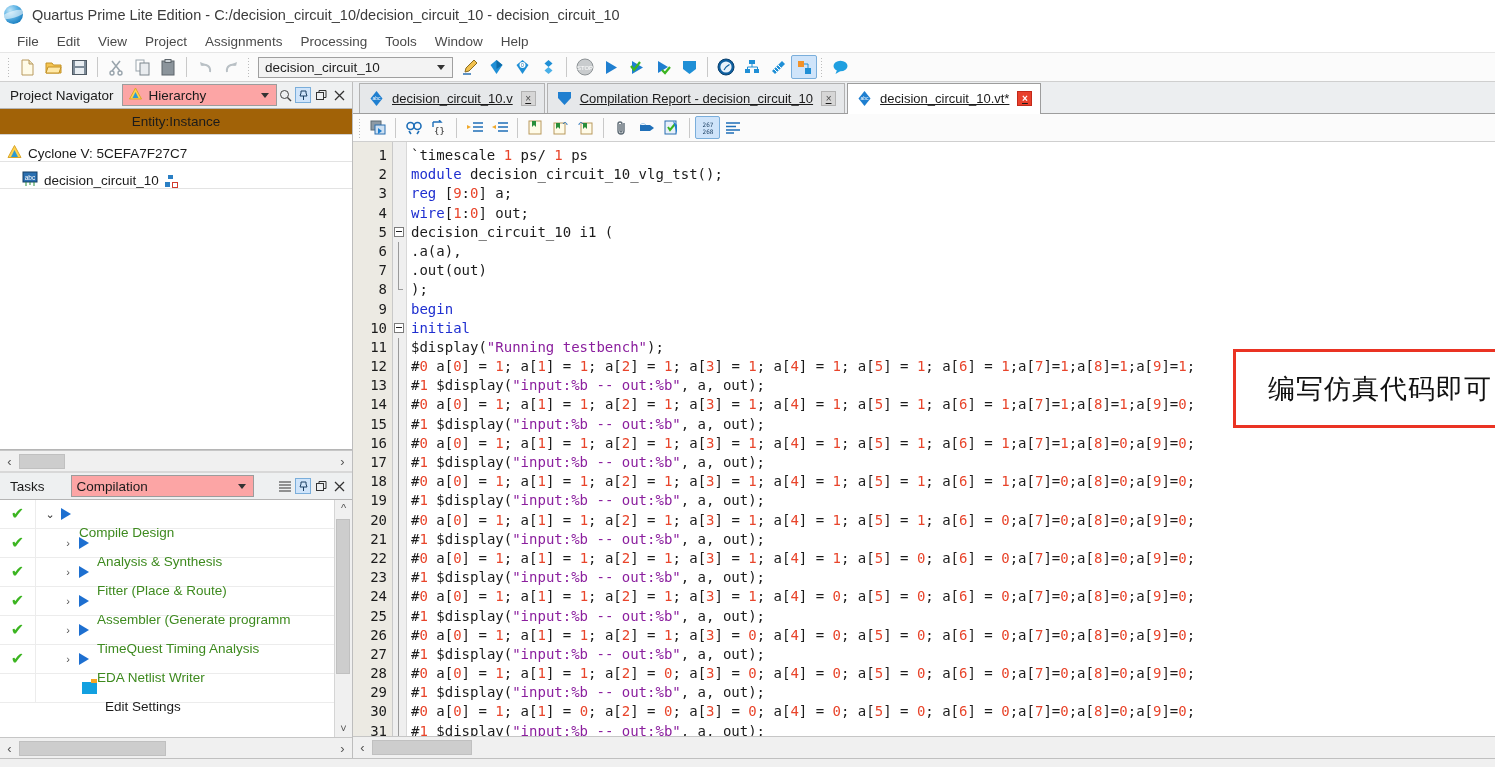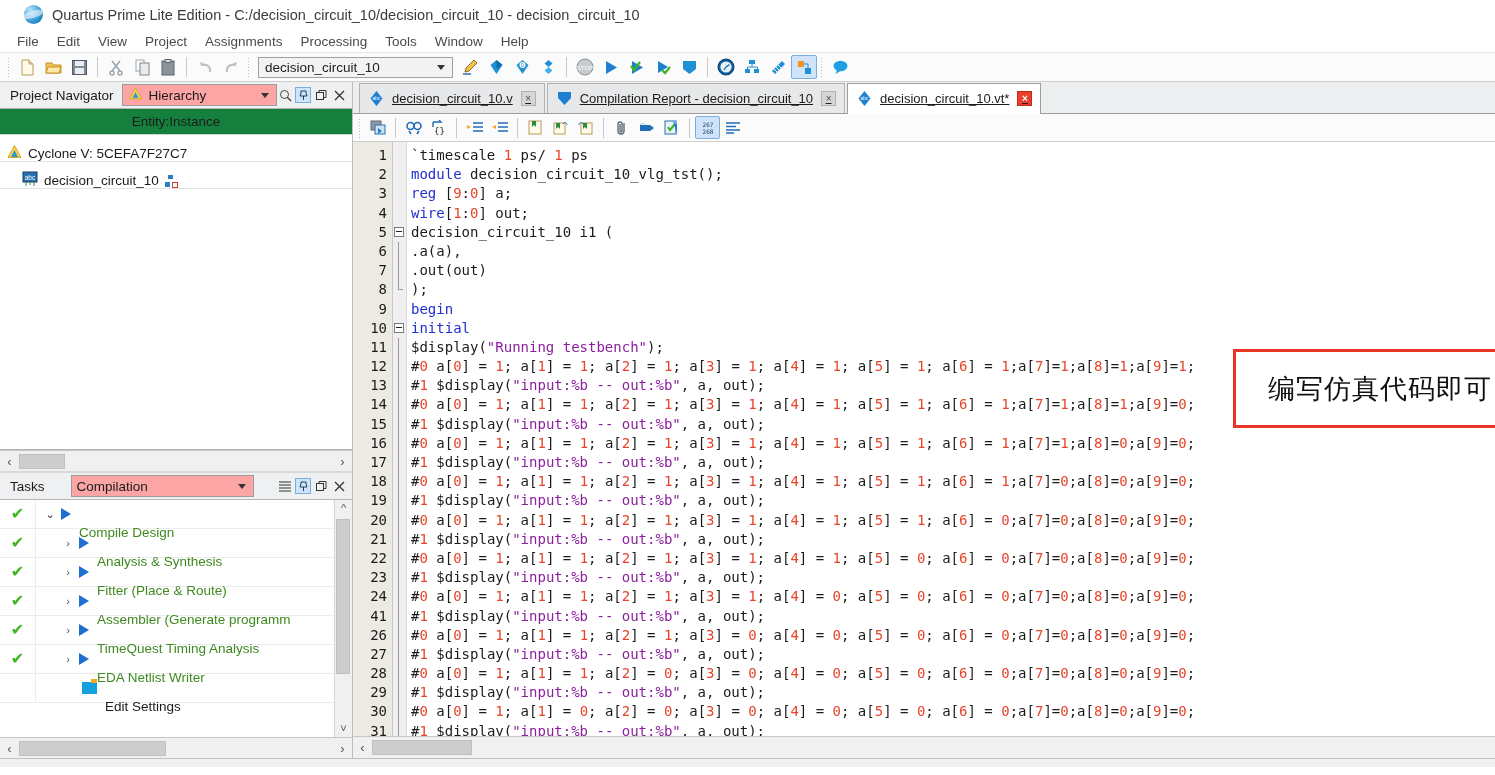--- a/index.html
+++ b/index.html
@@ -8,21 +8,21 @@
     background:#ffffff;
     font-family:"Liberation Sans","DejaVu Sans",sans-serif;
     font-size:13px;
     color:#1b1b1b;
     overflow:hidden;
     -webkit-font-smoothing:antialiased;
   }
   .app{position:relative;width:1495px;height:775px;}
 
   
-  .titlebar{height:30px;display:flex;align-items:center;padding-left:24px;background:#ffffff;}
+  .titlebar{height:30px;display:flex;align-items:center;padding-left:4px;background:#ffffff;}
   .titlebar .tb-icon{width:21px;height:21px;margin-right:7px;flex:0 0 auto;position:relative;}
   .globe{width:19px;height:19px;border-radius:50%;
         background:radial-gradient(circle at 32% 28%, #bfe4f7 0%, #5fb4e5 38%, #1a7fc1 78%, #0d5f96 100%);
         position:relative;overflow:hidden;}
   .globe:before{content:"";position:absolute;left:-3px;top:6px;width:24px;height:7px;
         background:#ffffff;opacity:.55;transform:rotate(-16deg);border-radius:50%;}
   .title-text{font-size:14.5px;color:#3b3b3b;white-space:nowrap;}
 
   
   .menubar{height:22px;display:flex;align-items:center;padding-left:8px;background:#fff;}
@@ -58,21 +58,21 @@
           padding:0 2px 0 5px;box-sizing:border-box;font-size:13.5px;margin-left:2px;}
   .hcombo .hc-text{flex:1;white-space:nowrap;}
   .panel-tools{margin-left:auto;display:flex;align-items:center;padding-right:5px;gap:2px;}
   .ptool{width:16px;height:16px;display:flex;align-items:center;justify-content:center;
          font-size:12px;color:#333;cursor:default;}
   .ptool.pinned{background:#cfe4fa;border:1px solid #7aaedb;box-sizing:border-box;}
 
   
   .tree{flex:1;background:#ffffff;border-bottom:1px solid #b5b5b5;overflow:hidden;position:relative;}
   .tree-head{height:25px;line-height:25px;text-align:center;font-size:13.5px;
-             border-bottom:1px solid #d2d2d2;background:#15803d;color:#1b1b1b;}
+             border-bottom:1px solid #d2d2d2;background:#a16207;color:#1b1b1b;}
   .tree-row{height:26px;display:flex;align-items:flex-end;padding-left:6px;font-size:13.5px;
             border-bottom:1px solid #e3e3e3;white-space:nowrap;}
   .tree-row.indent{padding-left:22px;}
   .ico{width:17px;height:17px;margin-right:5px;flex:0 0 auto;position:relative;}
   .mini-node{width:14px;height:13px;margin-left:6px;position:relative;display:inline-block;}
   .mini-node i{position:absolute;display:block;}
   .mini-node i.a{left:3px;top:0;width:5px;height:4px;background:#2a7fc4;}
   .mini-node i.b{left:0;top:7px;width:5px;height:5px;background:#2a7fc4;}
   .mini-node i.c{left:7px;top:7px;width:6px;height:6px;border:1px solid #d13b2e;background:#fff;box-sizing:border-box;}
 
@@ -658,21 +658,21 @@
             <div class="gline">15</div>
             <div class="gline">16</div>
             <div class="gline">17</div>
             <div class="gline">18</div>
             <div class="gline">19</div>
             <div class="gline">20</div>
             <div class="gline">21</div>
             <div class="gline">22</div>
             <div class="gline">23</div>
             <div class="gline">24</div>
-            <div class="gline">41</div>
+            <div class="gline">25</div>
             <div class="gline">26</div>
             <div class="gline">27</div>
             <div class="gline">28</div>
             <div class="gline">29</div>
             <div class="gline">30</div>
             <div class="gline">31</div>
           </div>
         <div class="foldcol" id="foldcol">
             <div class="fline"></div>
             <div class="fline"></div>

